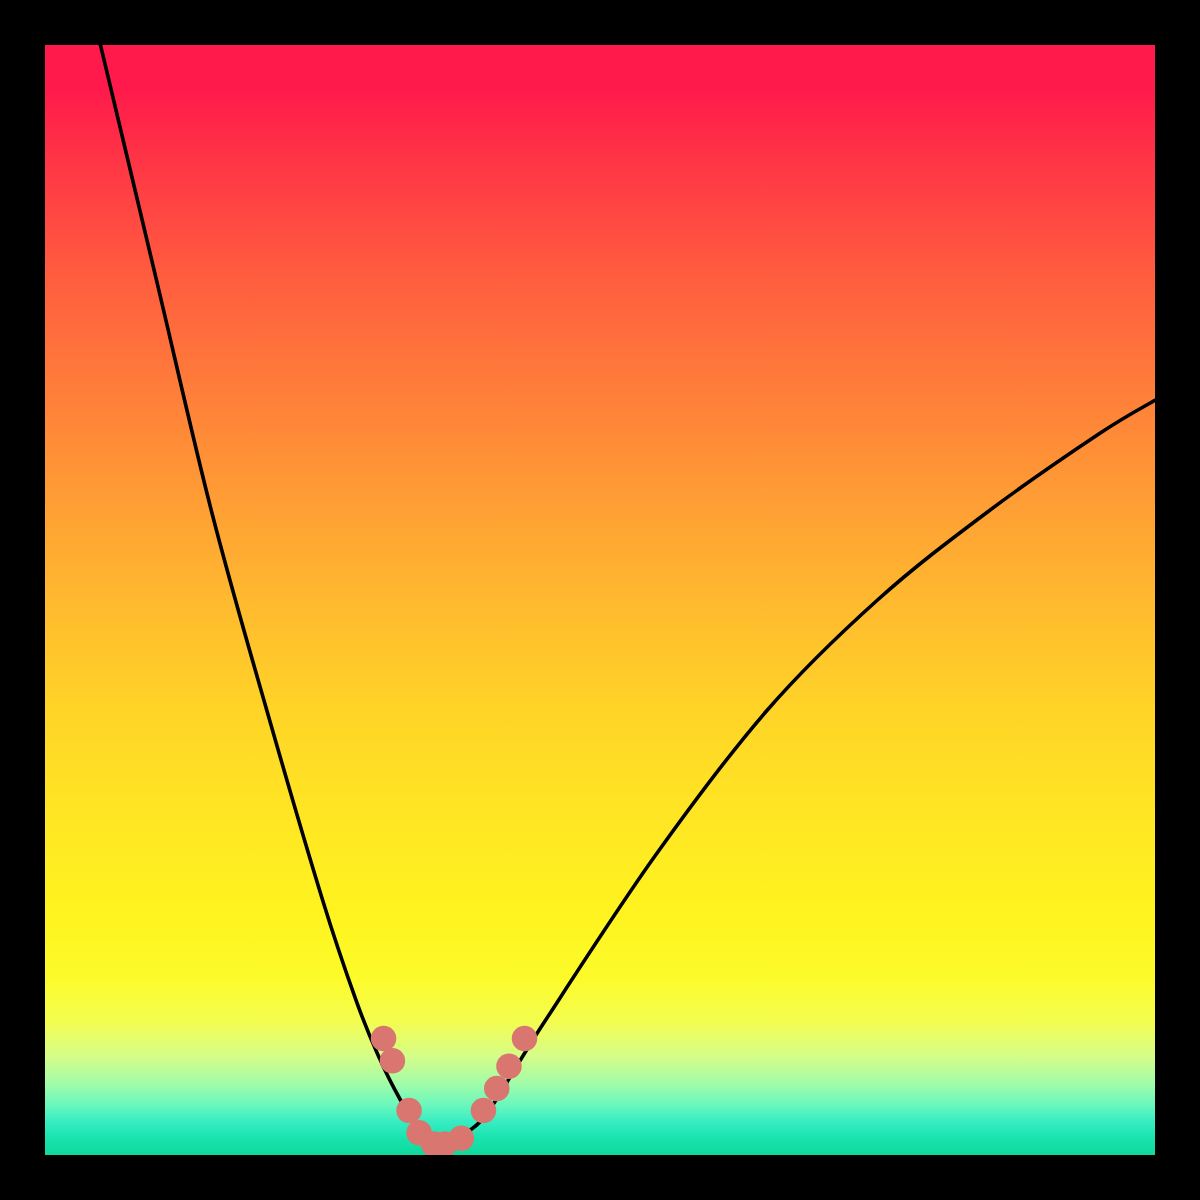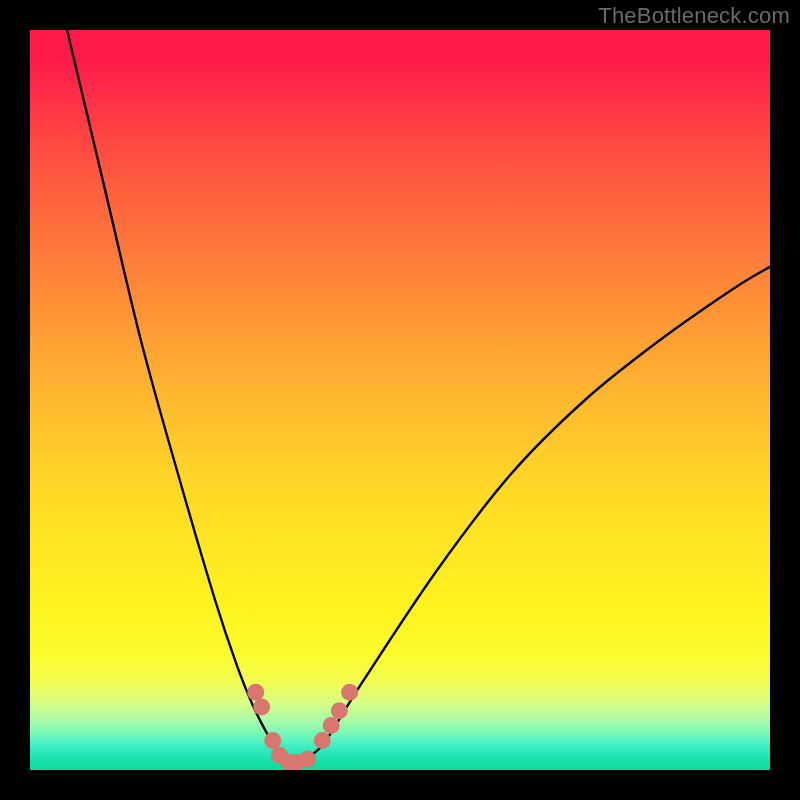--- a/index.html
+++ b/index.html
@@ -77,14 +77,13 @@
           <circle cx="259.00" cy="732.60" r="8.5" fill="#d9766f" stroke="#c45f58" stroke-width="0"></circle>
           <circle cx="266.40" cy="732.60" r="8.5" fill="#d9766f" stroke="#c45f58" stroke-width="0"></circle>
           <circle cx="277.50" cy="728.90" r="8.5" fill="#d9766f" stroke="#c45f58" stroke-width="0"></circle>
           <circle cx="292.30" cy="710.40" r="8.5" fill="#d9766f" stroke="#c45f58" stroke-width="0"></circle>
           <circle cx="301.18" cy="695.60" r="8.5" fill="#d9766f" stroke="#c45f58" stroke-width="0"></circle>
           <circle cx="309.32" cy="680.80" r="8.5" fill="#d9766f" stroke="#c45f58" stroke-width="0"></circle>
           <circle cx="319.68" cy="662.30" r="8.5" fill="#d9766f" stroke="#c45f58" stroke-width="0"></circle>
         </g>
     </svg>
   </div>
-  <div class="watermark">TheBottleneck.com</div>
 </div>
 
 </body></html>

